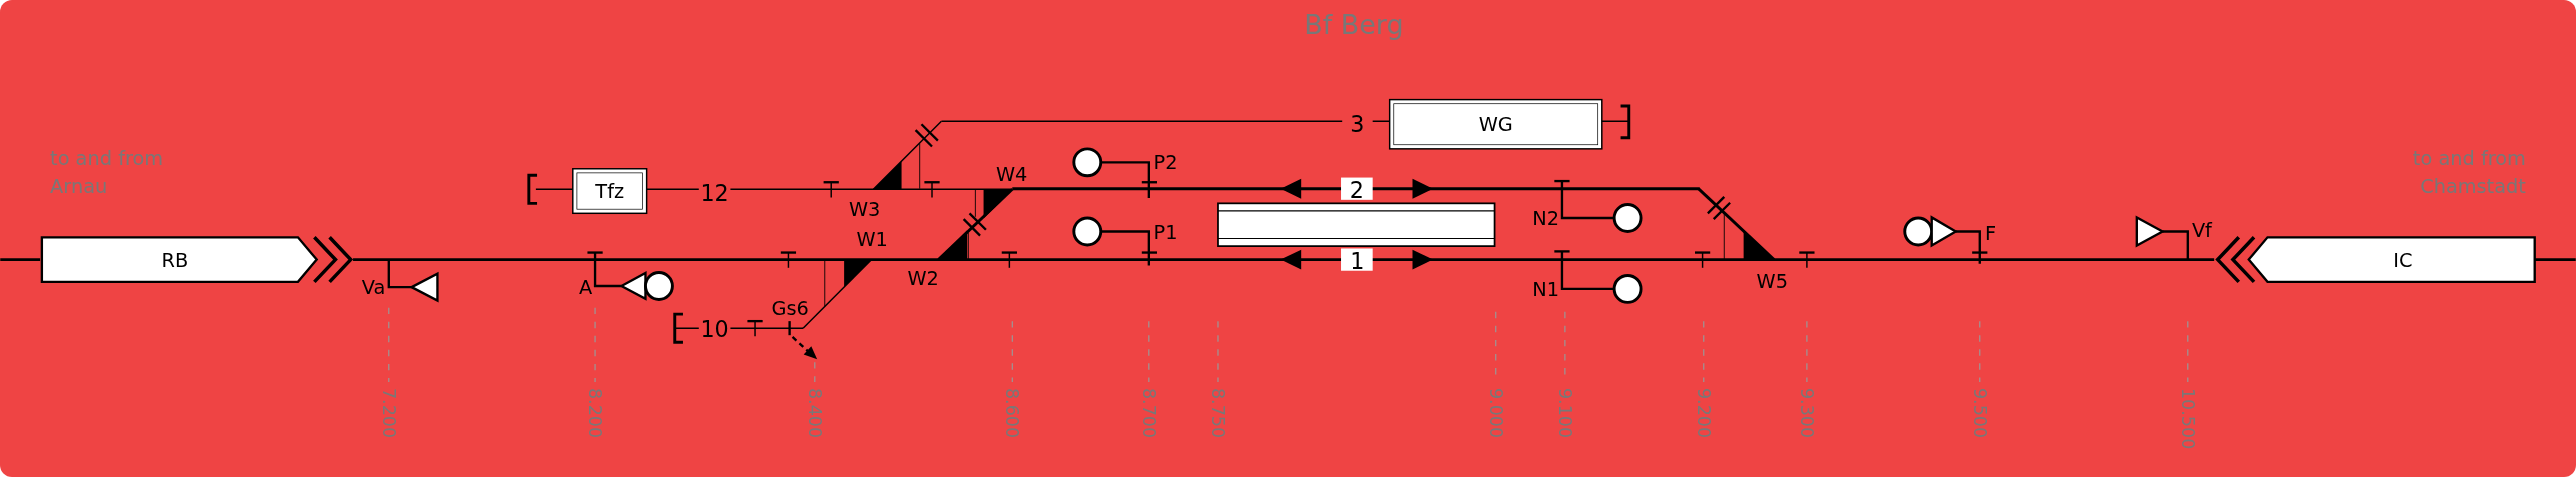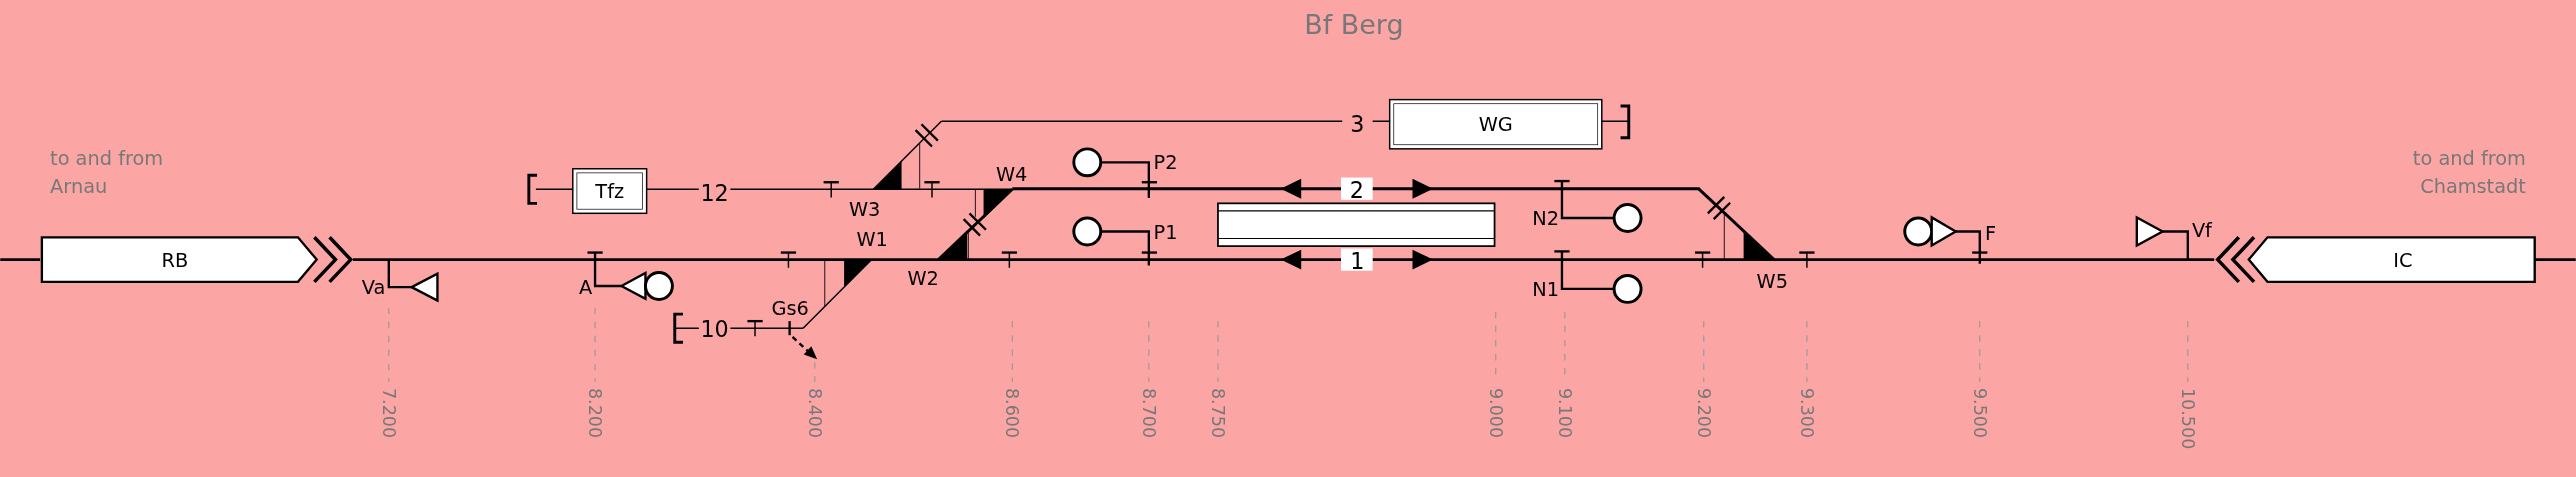--- a/index.html
+++ b/index.html
@@ -1,17 +1,17 @@
 <!DOCTYPE html>
 <html style="font-size:9.4px"><head>
 <meta charset="utf-8">
 <style>
   html,body{margin:0;padding:0;background:#fff;}
   body{font-family:"DejaVu Sans","Liberation Sans",sans-serif;}
-  #stage{position:relative;width:2576px;height:477px;background:#fca5a5;overflow:hidden;}
+  #stage{position:relative;width:2576px;height:477px;background:#ef4444;overflow:hidden;border-radius:12px;}
   svg{display:block;width:2576px;height:477px;}
   text{font-family:"DejaVu Sans","Liberation Sans",sans-serif;}
   .lbl{fill:#000;font-size:33px;}
   .tracknum{fill:#000;font-size:38px;}
   .boxlbl{fill:#000;font-size:33px;}
   .graytxt{fill:#787878;font-size:33px;}
   .title{fill:#787878;font-size:46px;}
   .km{fill:#787878;font-size:30px;}
   .rail-thick{stroke:#000;stroke-width:5;fill:none;}
   .rail-thin{stroke:#000;stroke-width:2.5;fill:none;}

